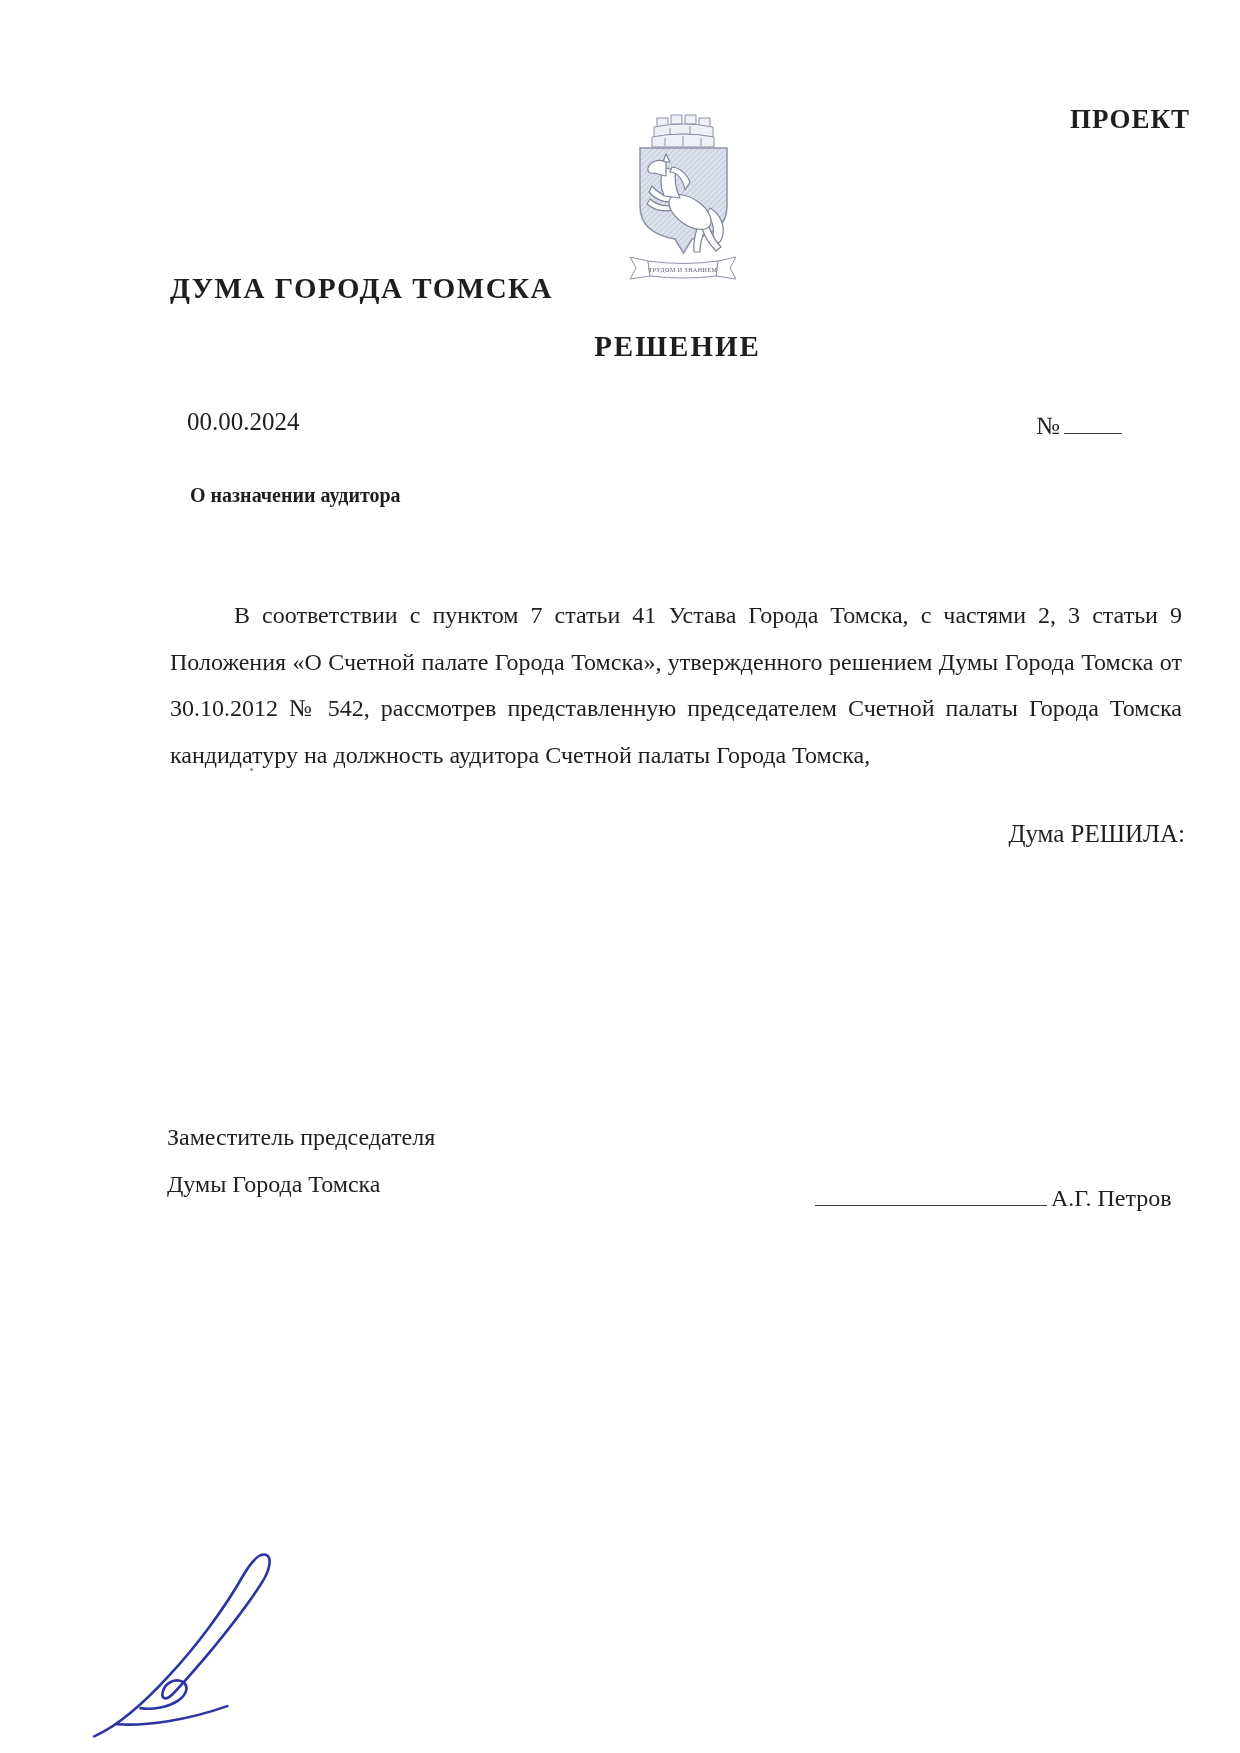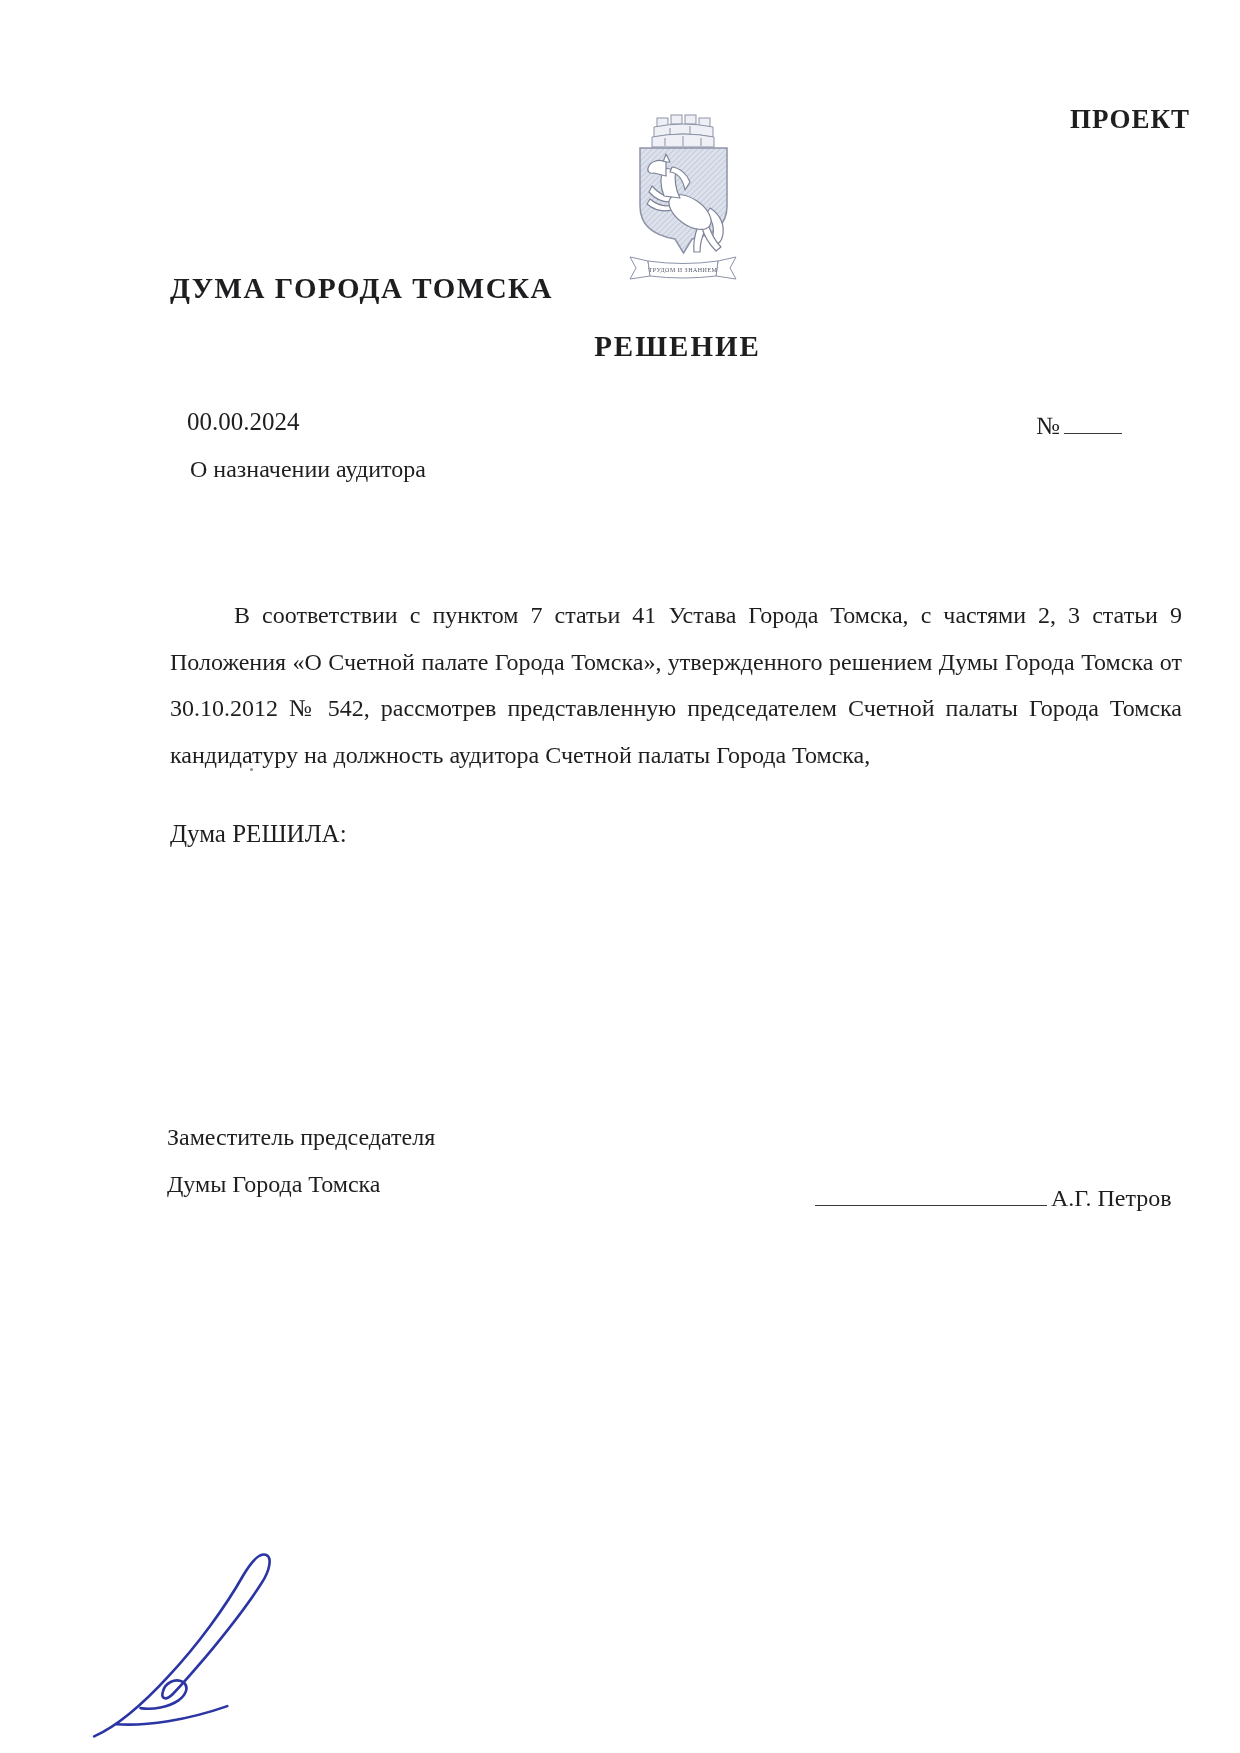--- a/index.html
+++ b/index.html
@@ -25,35 +25,35 @@
     text-align:center;font-weight:bold;font-size:29px;letter-spacing:2px;
   }
   .date-row{position:absolute;left:0;top:408px;width:1128px;height:40px;font-size:25px;}
   .doc-date{position:absolute;left:187px;top:0;}
   .doc-number{position:absolute;left:1036px;top:0;}
   .num-line{
     display:inline-block;width:58px;height:25px;
     border-bottom:1.5px solid #3a3a3e;margin-left:4px;
   }
   .subject{
-    position:absolute;left:190px;top:454px;
-    font-weight:normal;font-size:24px;line-height:31px;
+    position:absolute;left:190px;top:480px;
+    font-weight:bold;font-size:20px;line-height:31px;
   }
   .preamble{
     position:absolute;left:170px;top:592px;width:1012px;
     font-size:24px;line-height:46.5px;
     text-align:justify;text-indent:64px;
   }
   .stray-mark{
     position:absolute;left:250px;top:768px;width:3px;height:3px;
     background:#8a8a8e;border-radius:50%;
   }
   .resolved-heading{
     position:absolute;left:170px;top:820px;width:1015px;
-    text-align:left;font-size:25px;
+    text-align:right;font-size:25px;
   }
   .items{
     position:absolute;left:170px;top:894px;width:1012px;
     font-size:24px;line-height:46.5px;
     text-align:justify;
   }
   .items p{margin:0;text-indent:64px;}
   .sig-block{
     position:absolute;left:167px;top:1114px;width:1015px;
     font-size:24px;line-height:46.5px;

